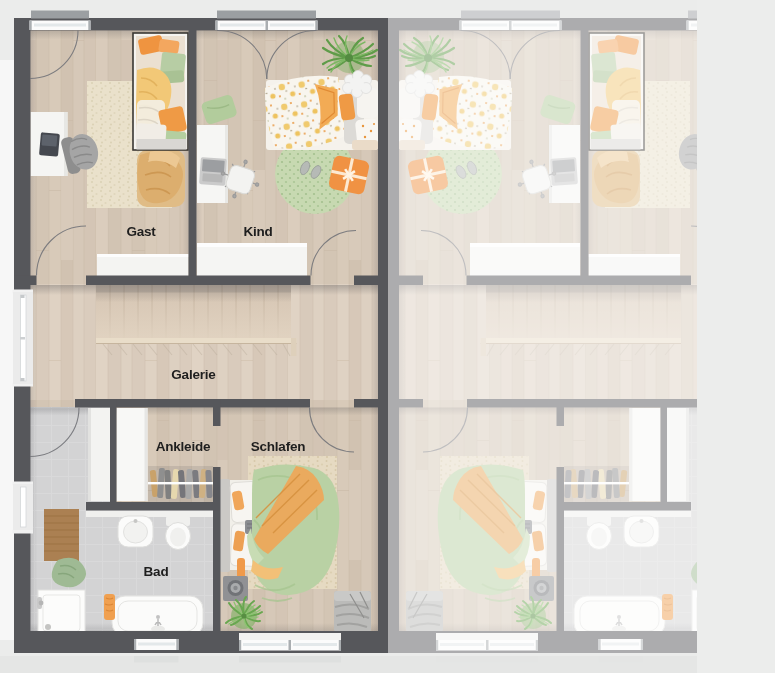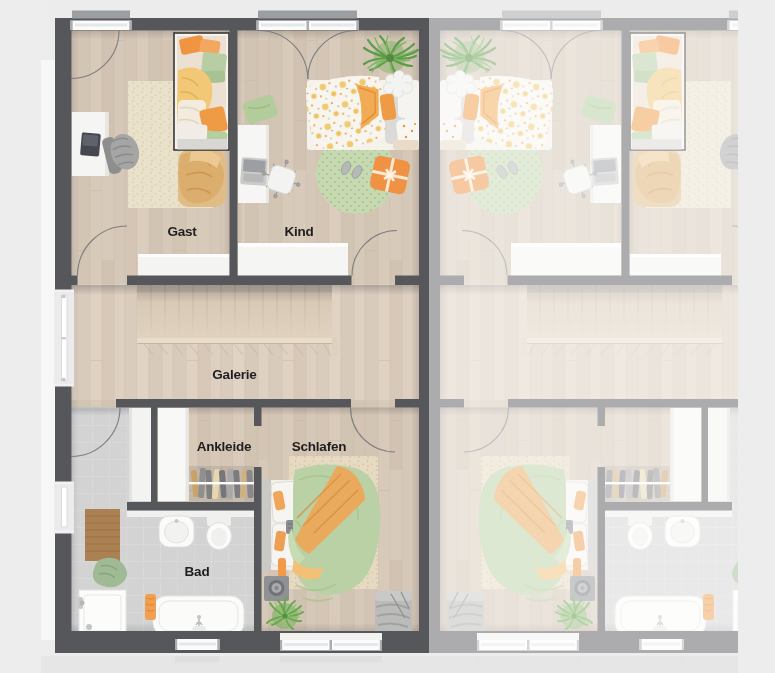--- a/index.html
+++ b/index.html
@@ -1,16 +1,16 @@
 <!DOCTYPE html>
 <html><head>
 <meta charset="utf-8">
 <style>
 html,body{margin:0;padding:0;background:#ecedec;}
-#stage{position:relative;width:697px;height:673px;overflow:hidden;margin-left:41px;}
+#stage{position:relative;width:697px;height:673px;overflow:hidden;}
 </style>
 </head>
 <body>
 <div id="stage">
 <svg width="775" height="673" viewBox="0 0 775 673" font-family="Liberation Sans, sans-serif">
 <defs>
 <pattern id="wood" patternUnits="userSpaceOnUse" width="96" height="300">
   <rect width="96" height="300" fill="#d5c7b7"></rect>
   <rect x="0" width="12" height="300" fill="#d9cbbb"></rect>
   <rect x="12" width="13" height="300" fill="#d2c4b3"></rect>

